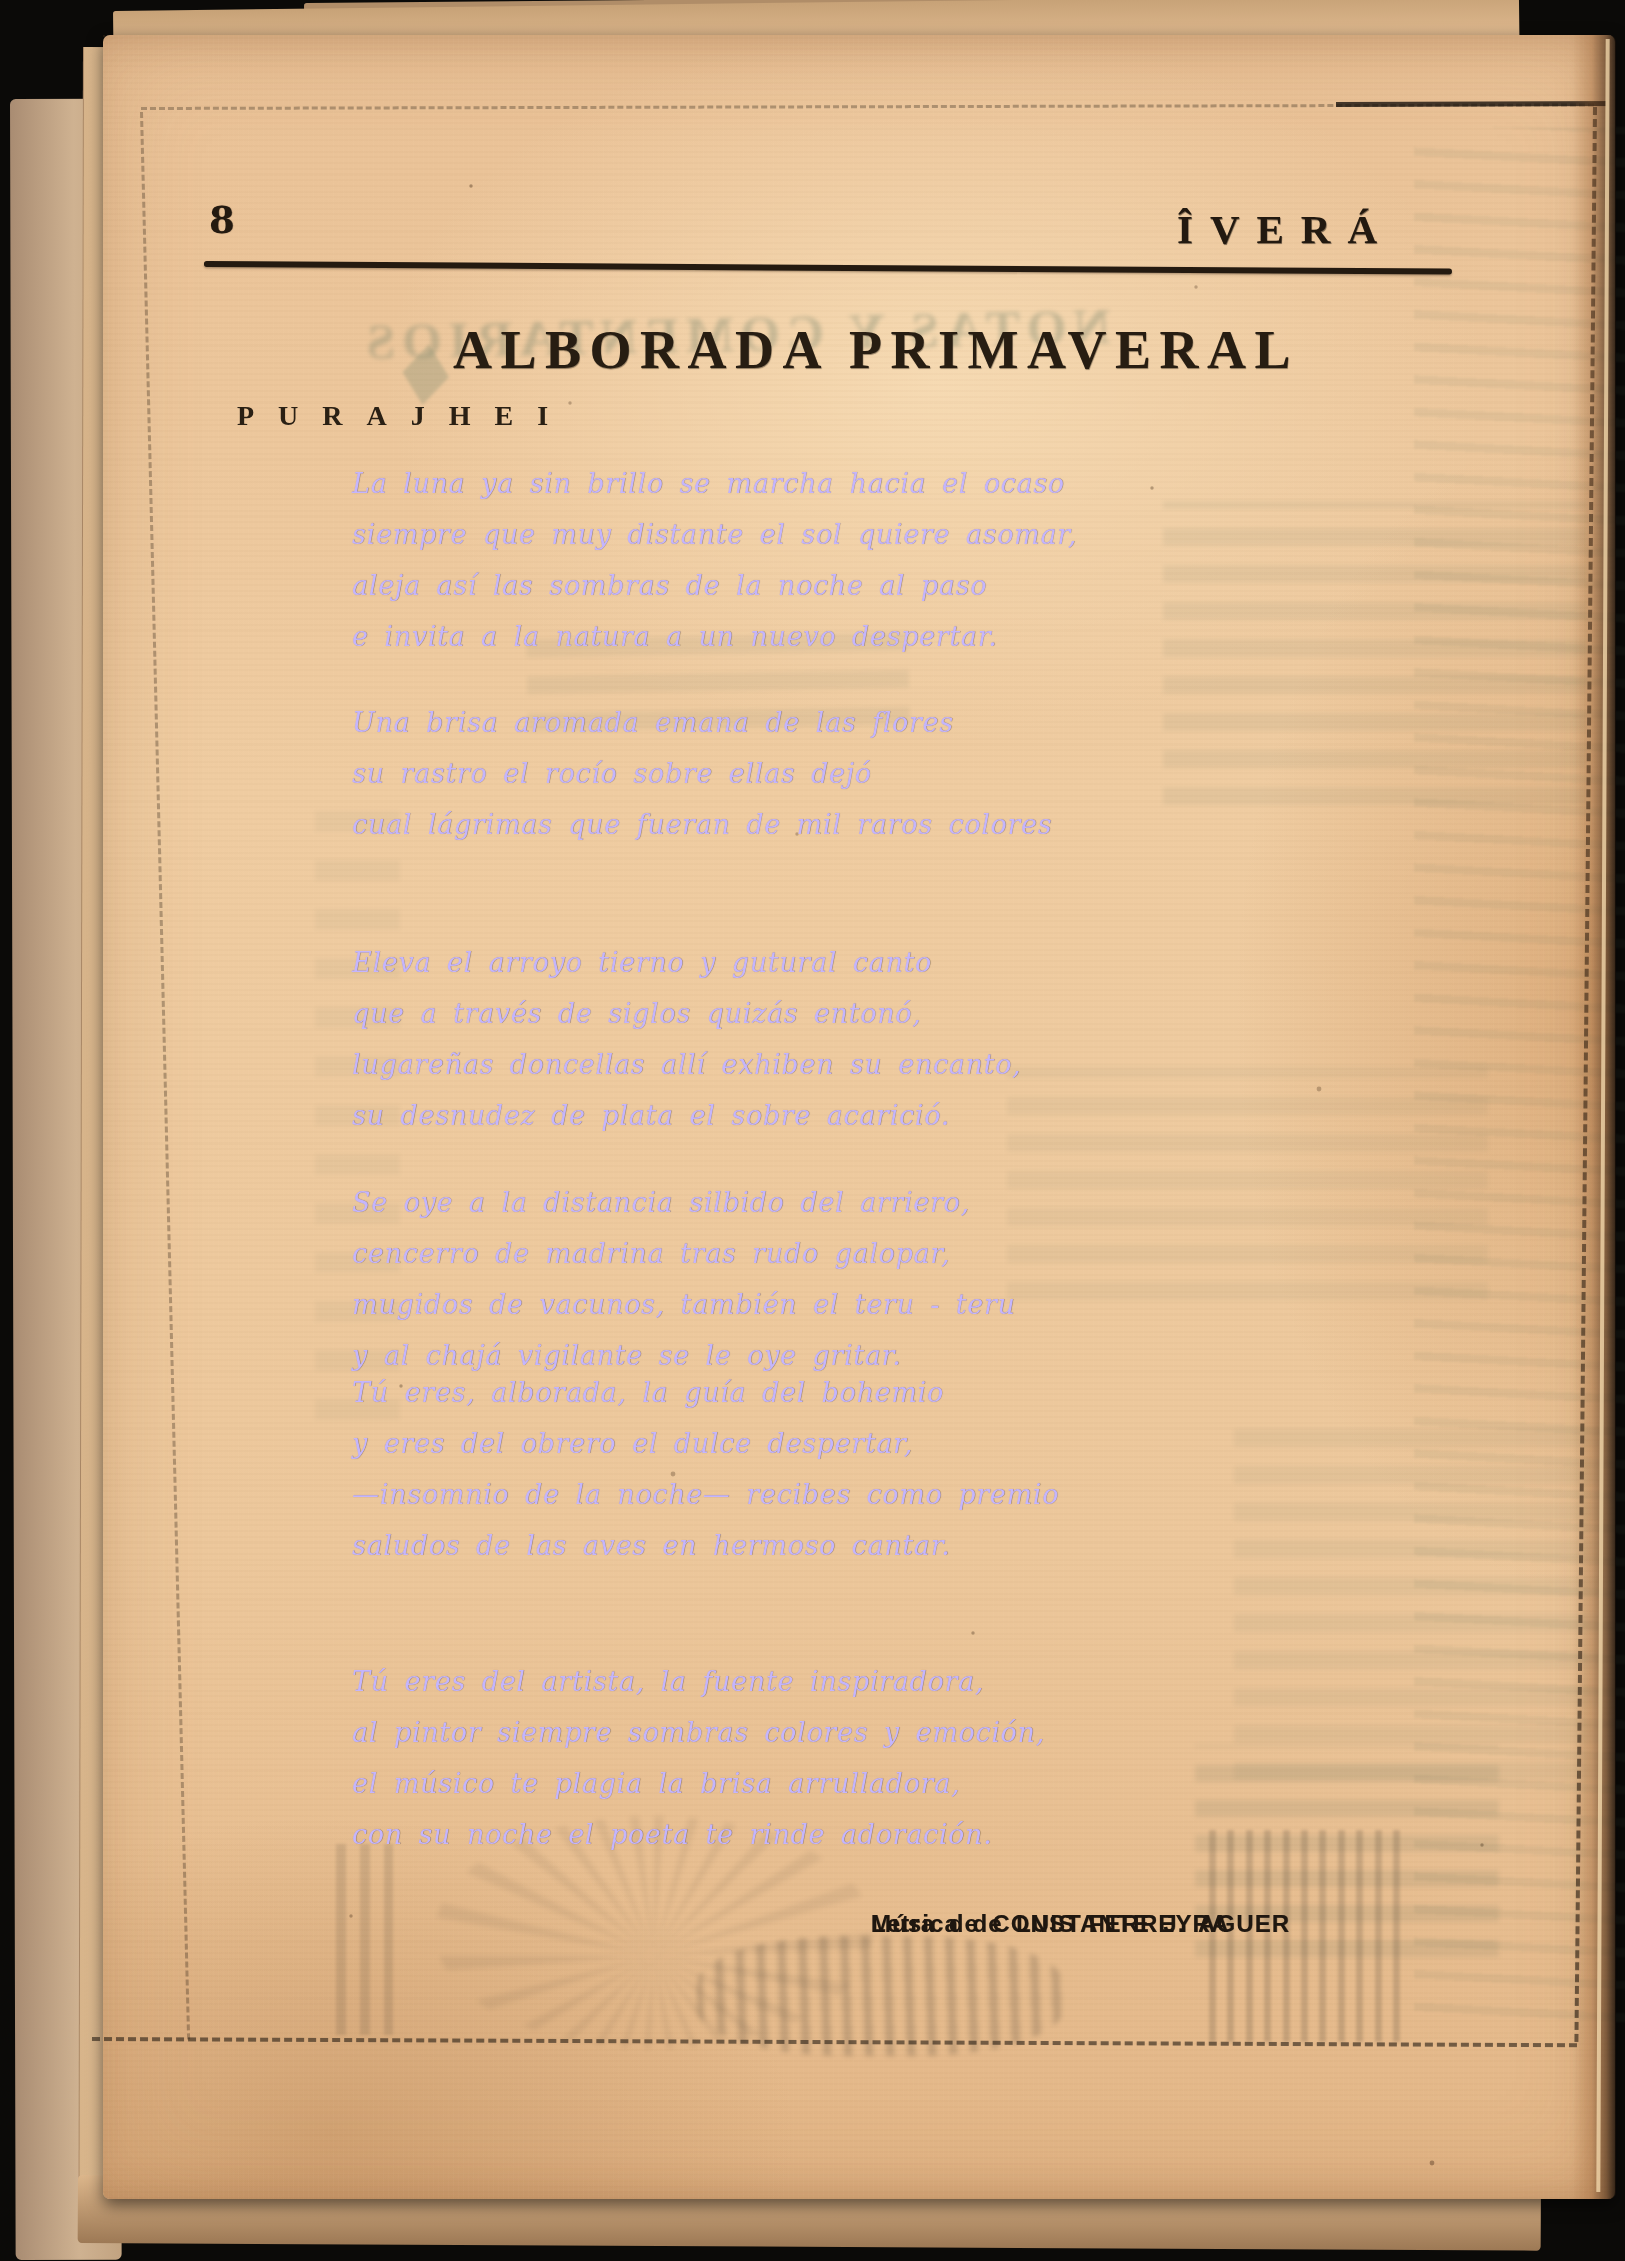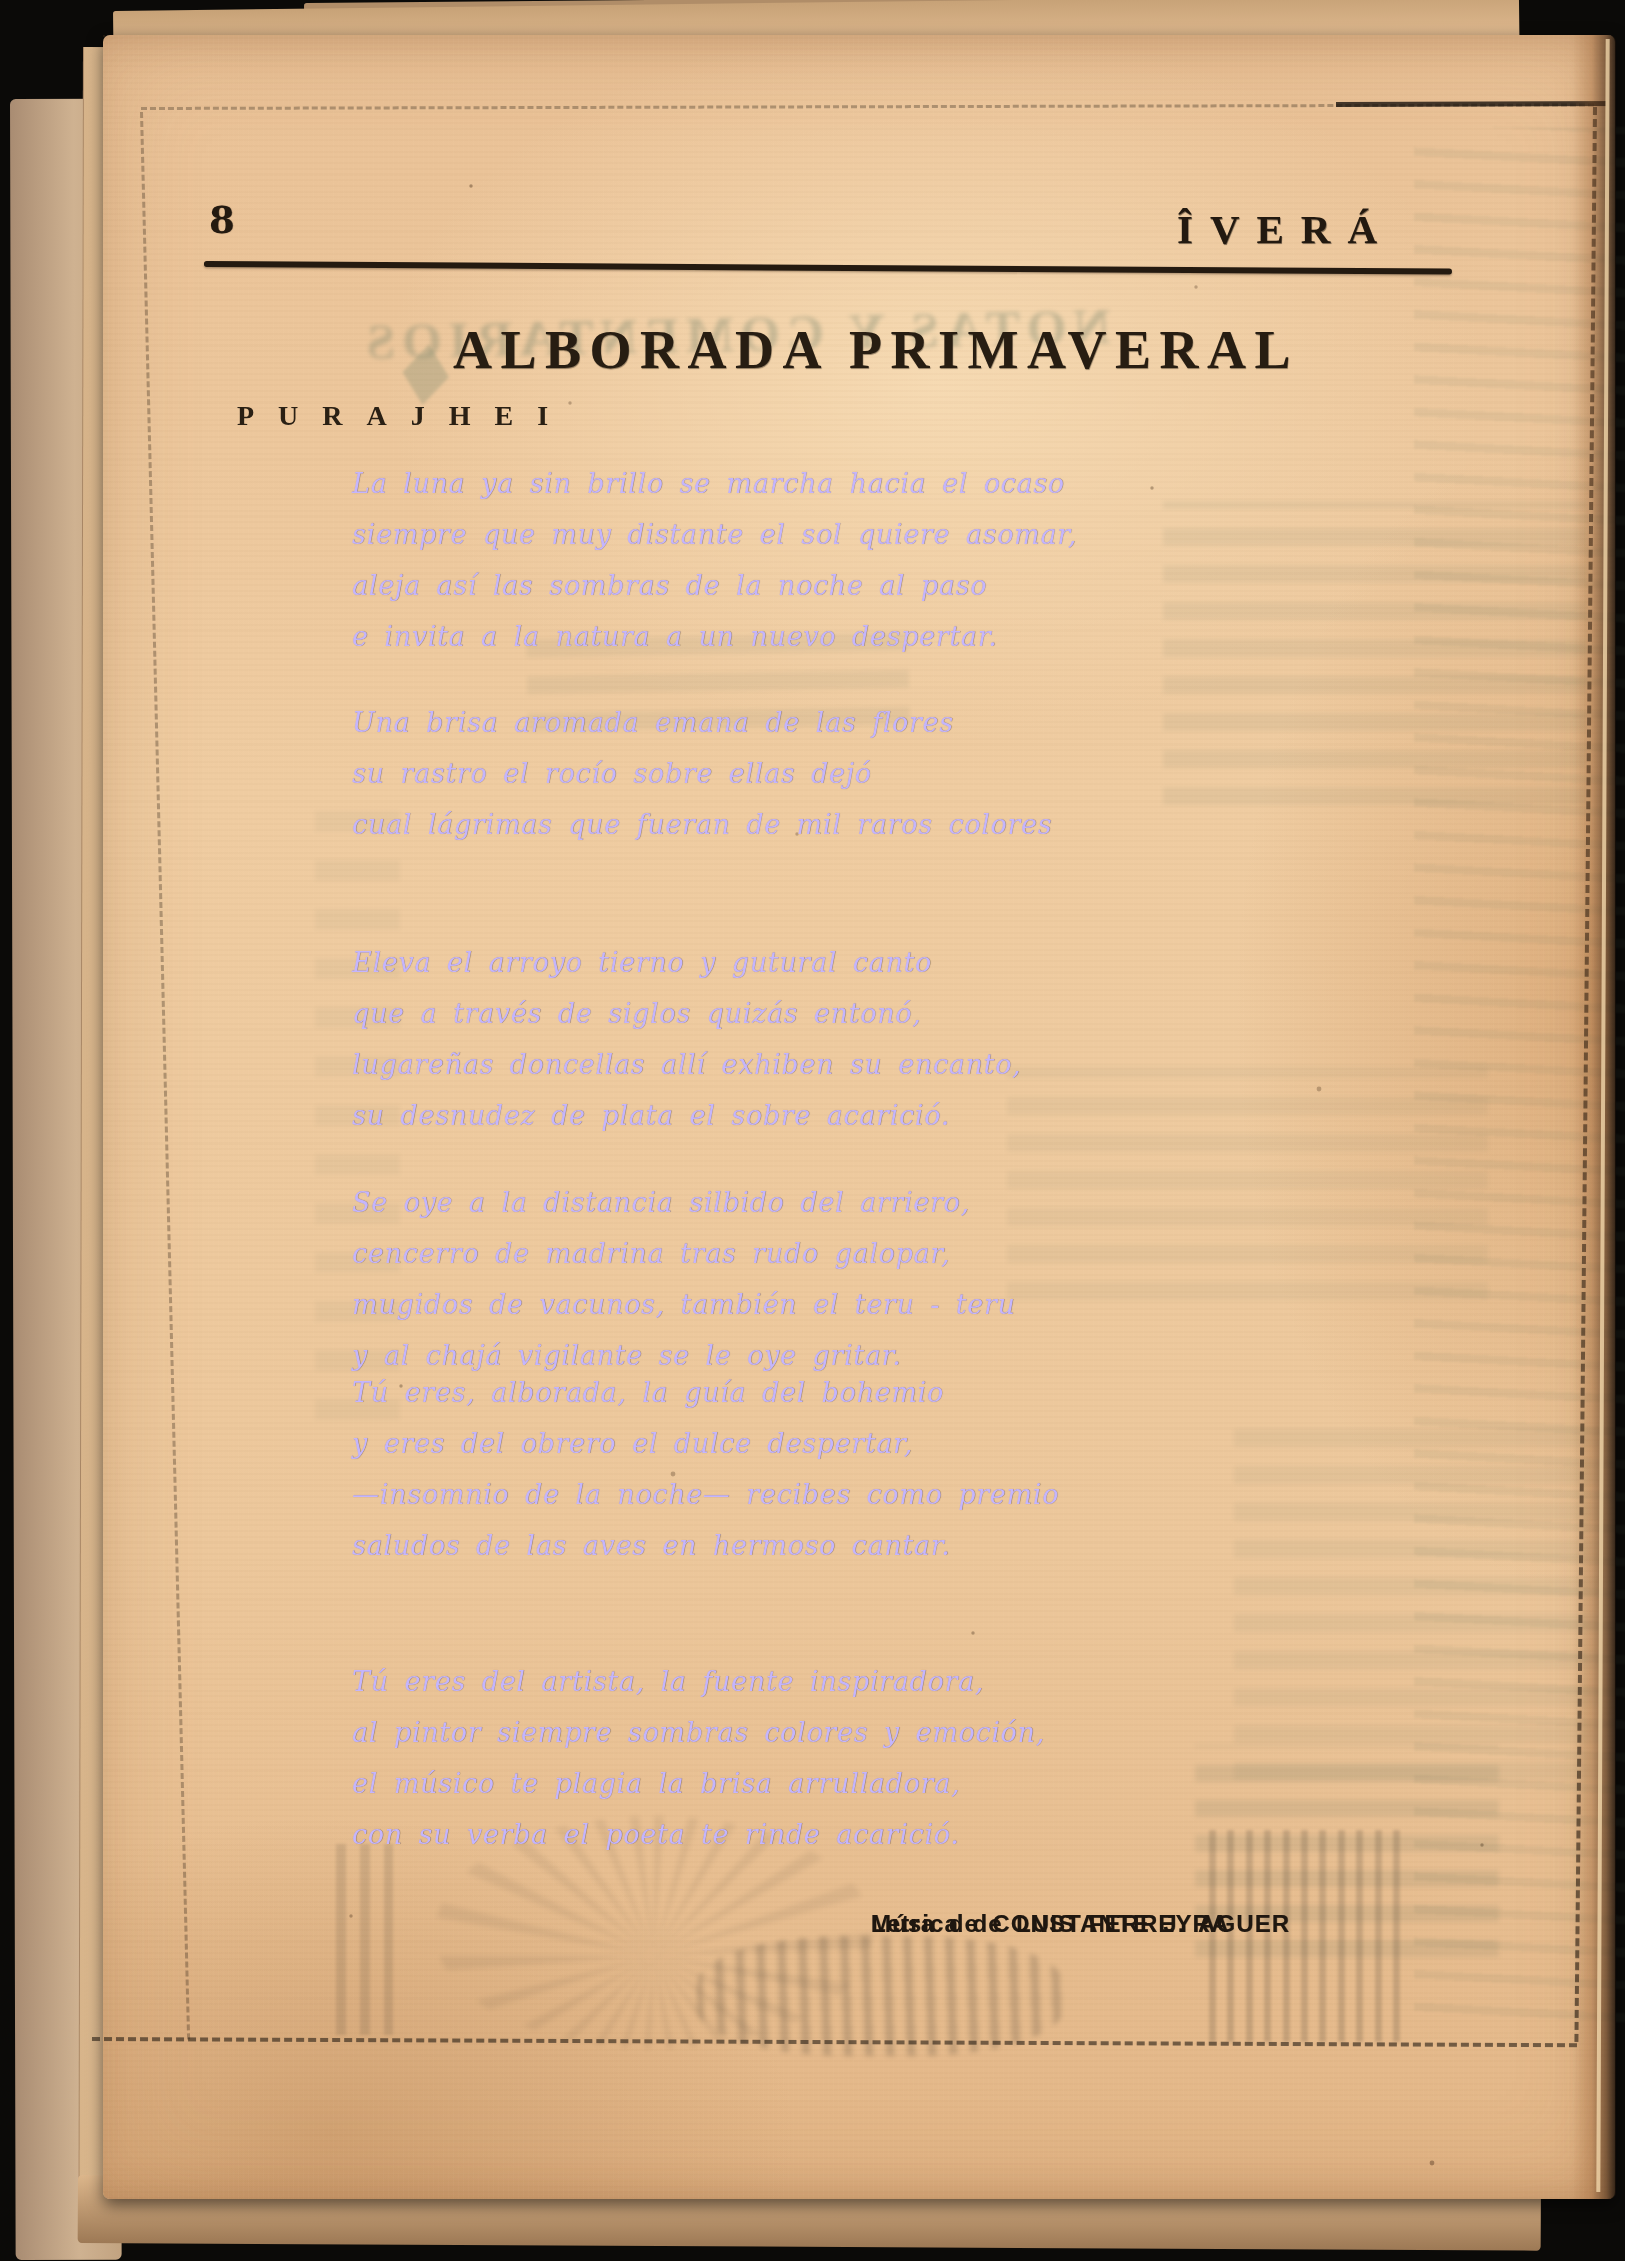--- a/index.html
+++ b/index.html
@@ -184,21 +184,21 @@
   <div class="stanza s5">
     <span class="ln">Tú eres, alborada, la guía del bohemio</span>
     <span class="ln">y eres del obrero el dulce despertar,</span>
     <span class="ln">—insomnio de la noche— recibes como premio</span>
     <span class="ln">saludos de las aves en hermoso cantar.</span>
   </div>
   <div class="stanza s6">
     <span class="ln">Tú eres del artista, la fuente inspiradora,</span>
     <span class="ln">al pintor siempre sombras colores y emoción,</span>
     <span class="ln">el músico te plagia la brisa arrulladora,</span>
-    <span class="ln">con su verba el poeta te rinde acarició.</span>
+    <span class="ln">con su noche el poeta te rinde adoración.</span>
   </div>
 
   <div class="credits">
     <div>Letra de CONSTANTE J. AGUER</div>
     <div>Música de LUIS FERREYRA</div>
   </div>
 
   <div style="left:1572px;top:35px;width:44px;height:2164px;">
     <div class="torn-edge" style="left:0;top:0;"></div>
     <div class="torn-lip"></div>

